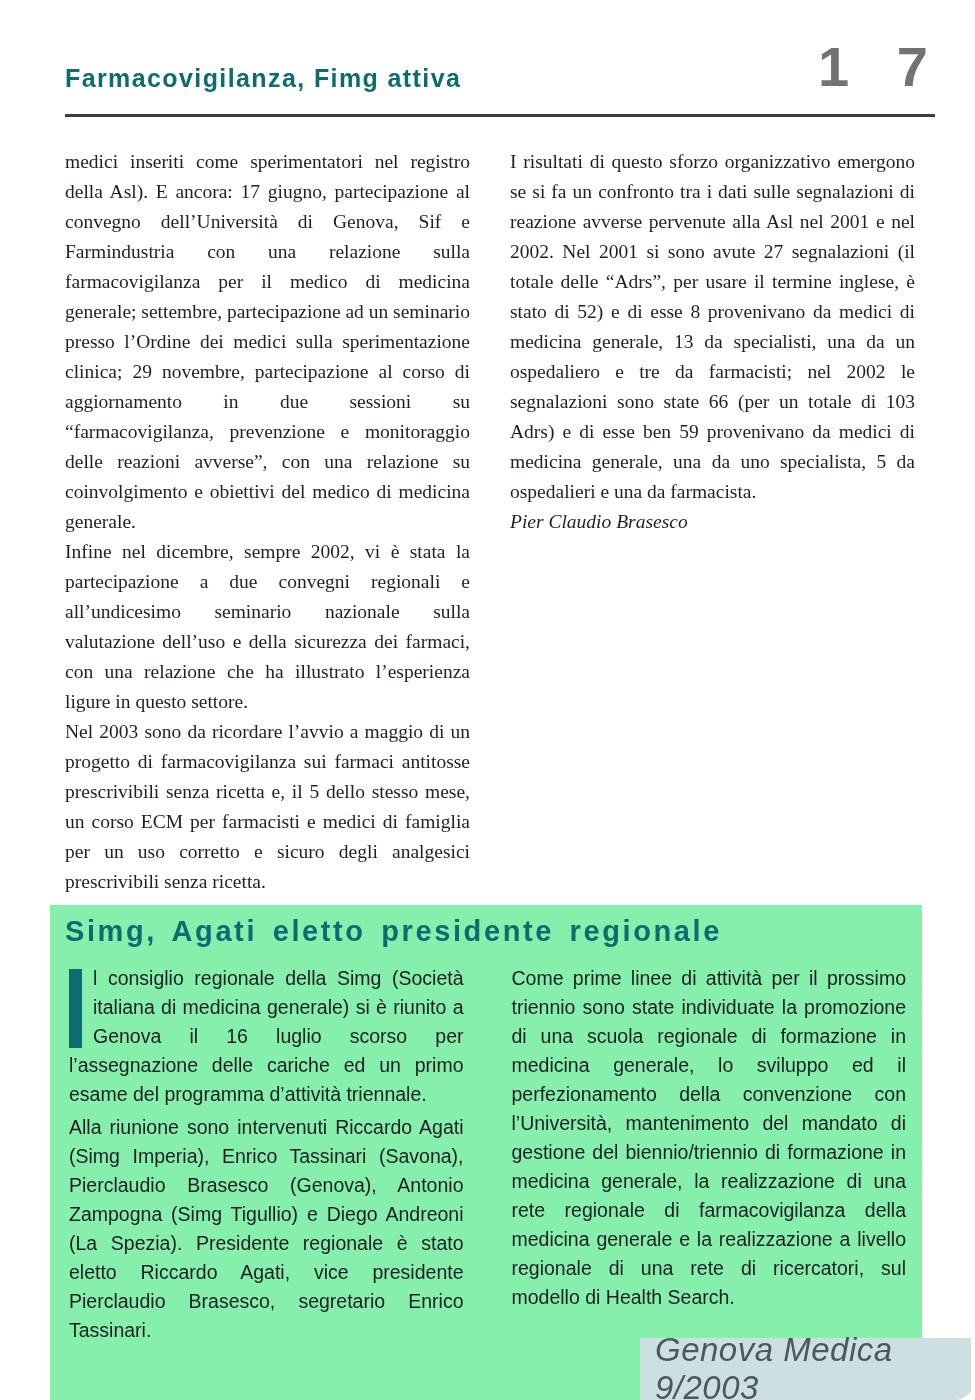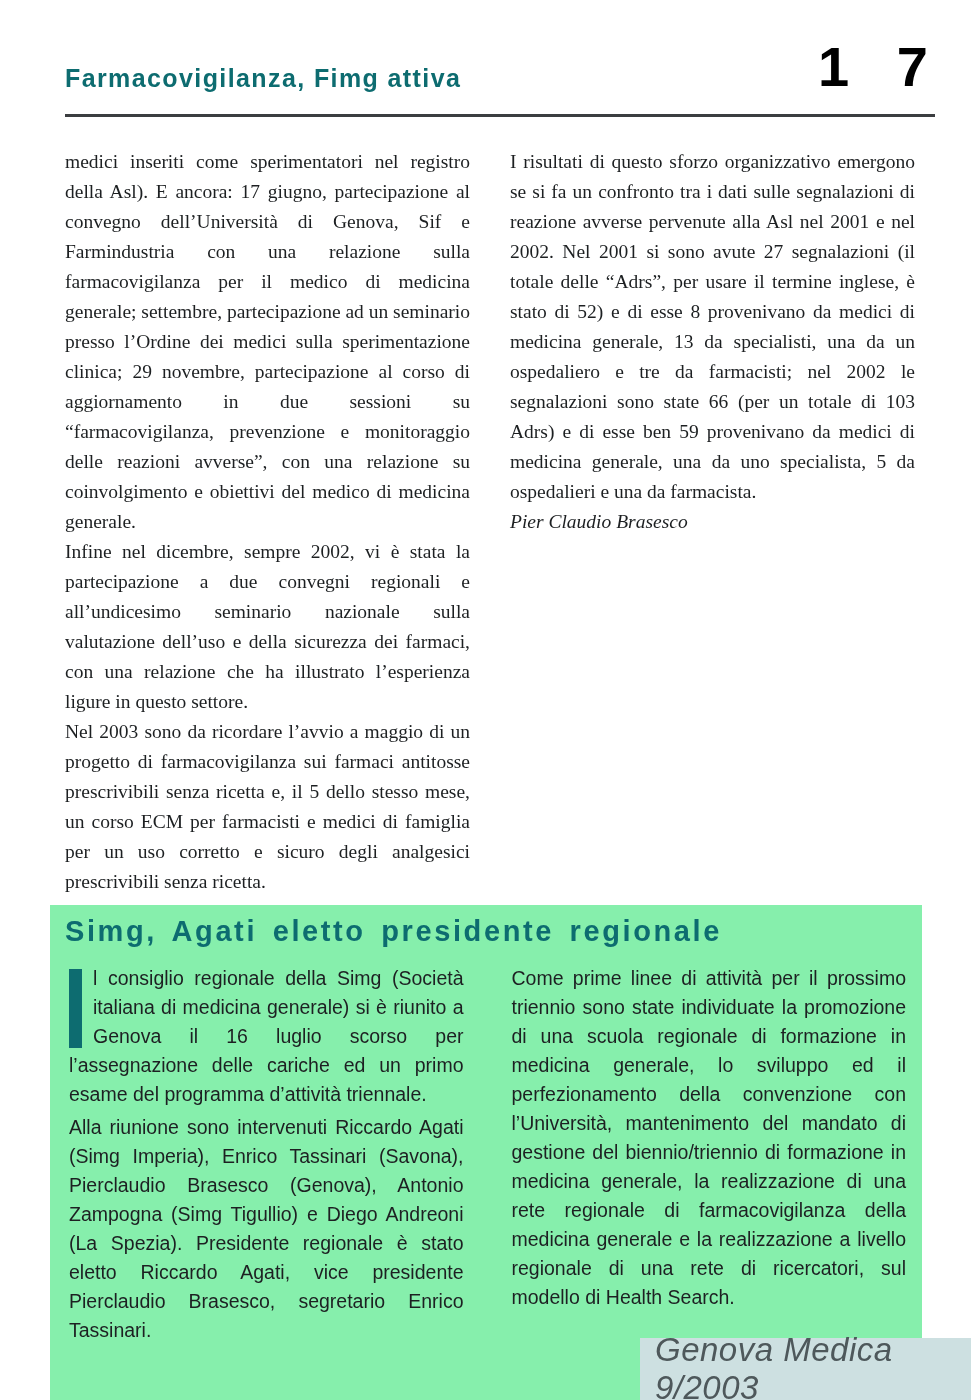--- a/index.html
+++ b/index.html
@@ -3,31 +3,31 @@
 <meta charset="utf-8">
 <style>
   html,body{margin:0;padding:0;}
   body{
     width:975px;height:1400px;
     background:#ffffff;
     font-family:"Liberation Sans",sans-serif;
     position:relative;
     -webkit-font-smoothing:antialiased;
   }
-  .page{position:absolute;inset:0;overflow:hidden;}
+  .page{position:absolute;inset:0;overflow:hidden;border-radius:21px;}
 
   
   .header-title{
     position:absolute;left:65px;top:64px;
     font-size:25px;font-weight:bold;color:#0d6c70;
     letter-spacing:1.4px;
   }
   .page-number{
     position:absolute;left:818px;top:34px;
-    font-size:56px;font-weight:bold;color:#000000;
+    font-size:56px;font-weight:bold;color:#737373;
     letter-spacing:16px;white-space:nowrap;
   }
   .header-rule{
     position:absolute;left:65px;top:114px;
     width:870px;height:3px;background:#3b3e40;
   }
 
   
   .columns{
     position:absolute;left:65px;top:147px;width:850px;

